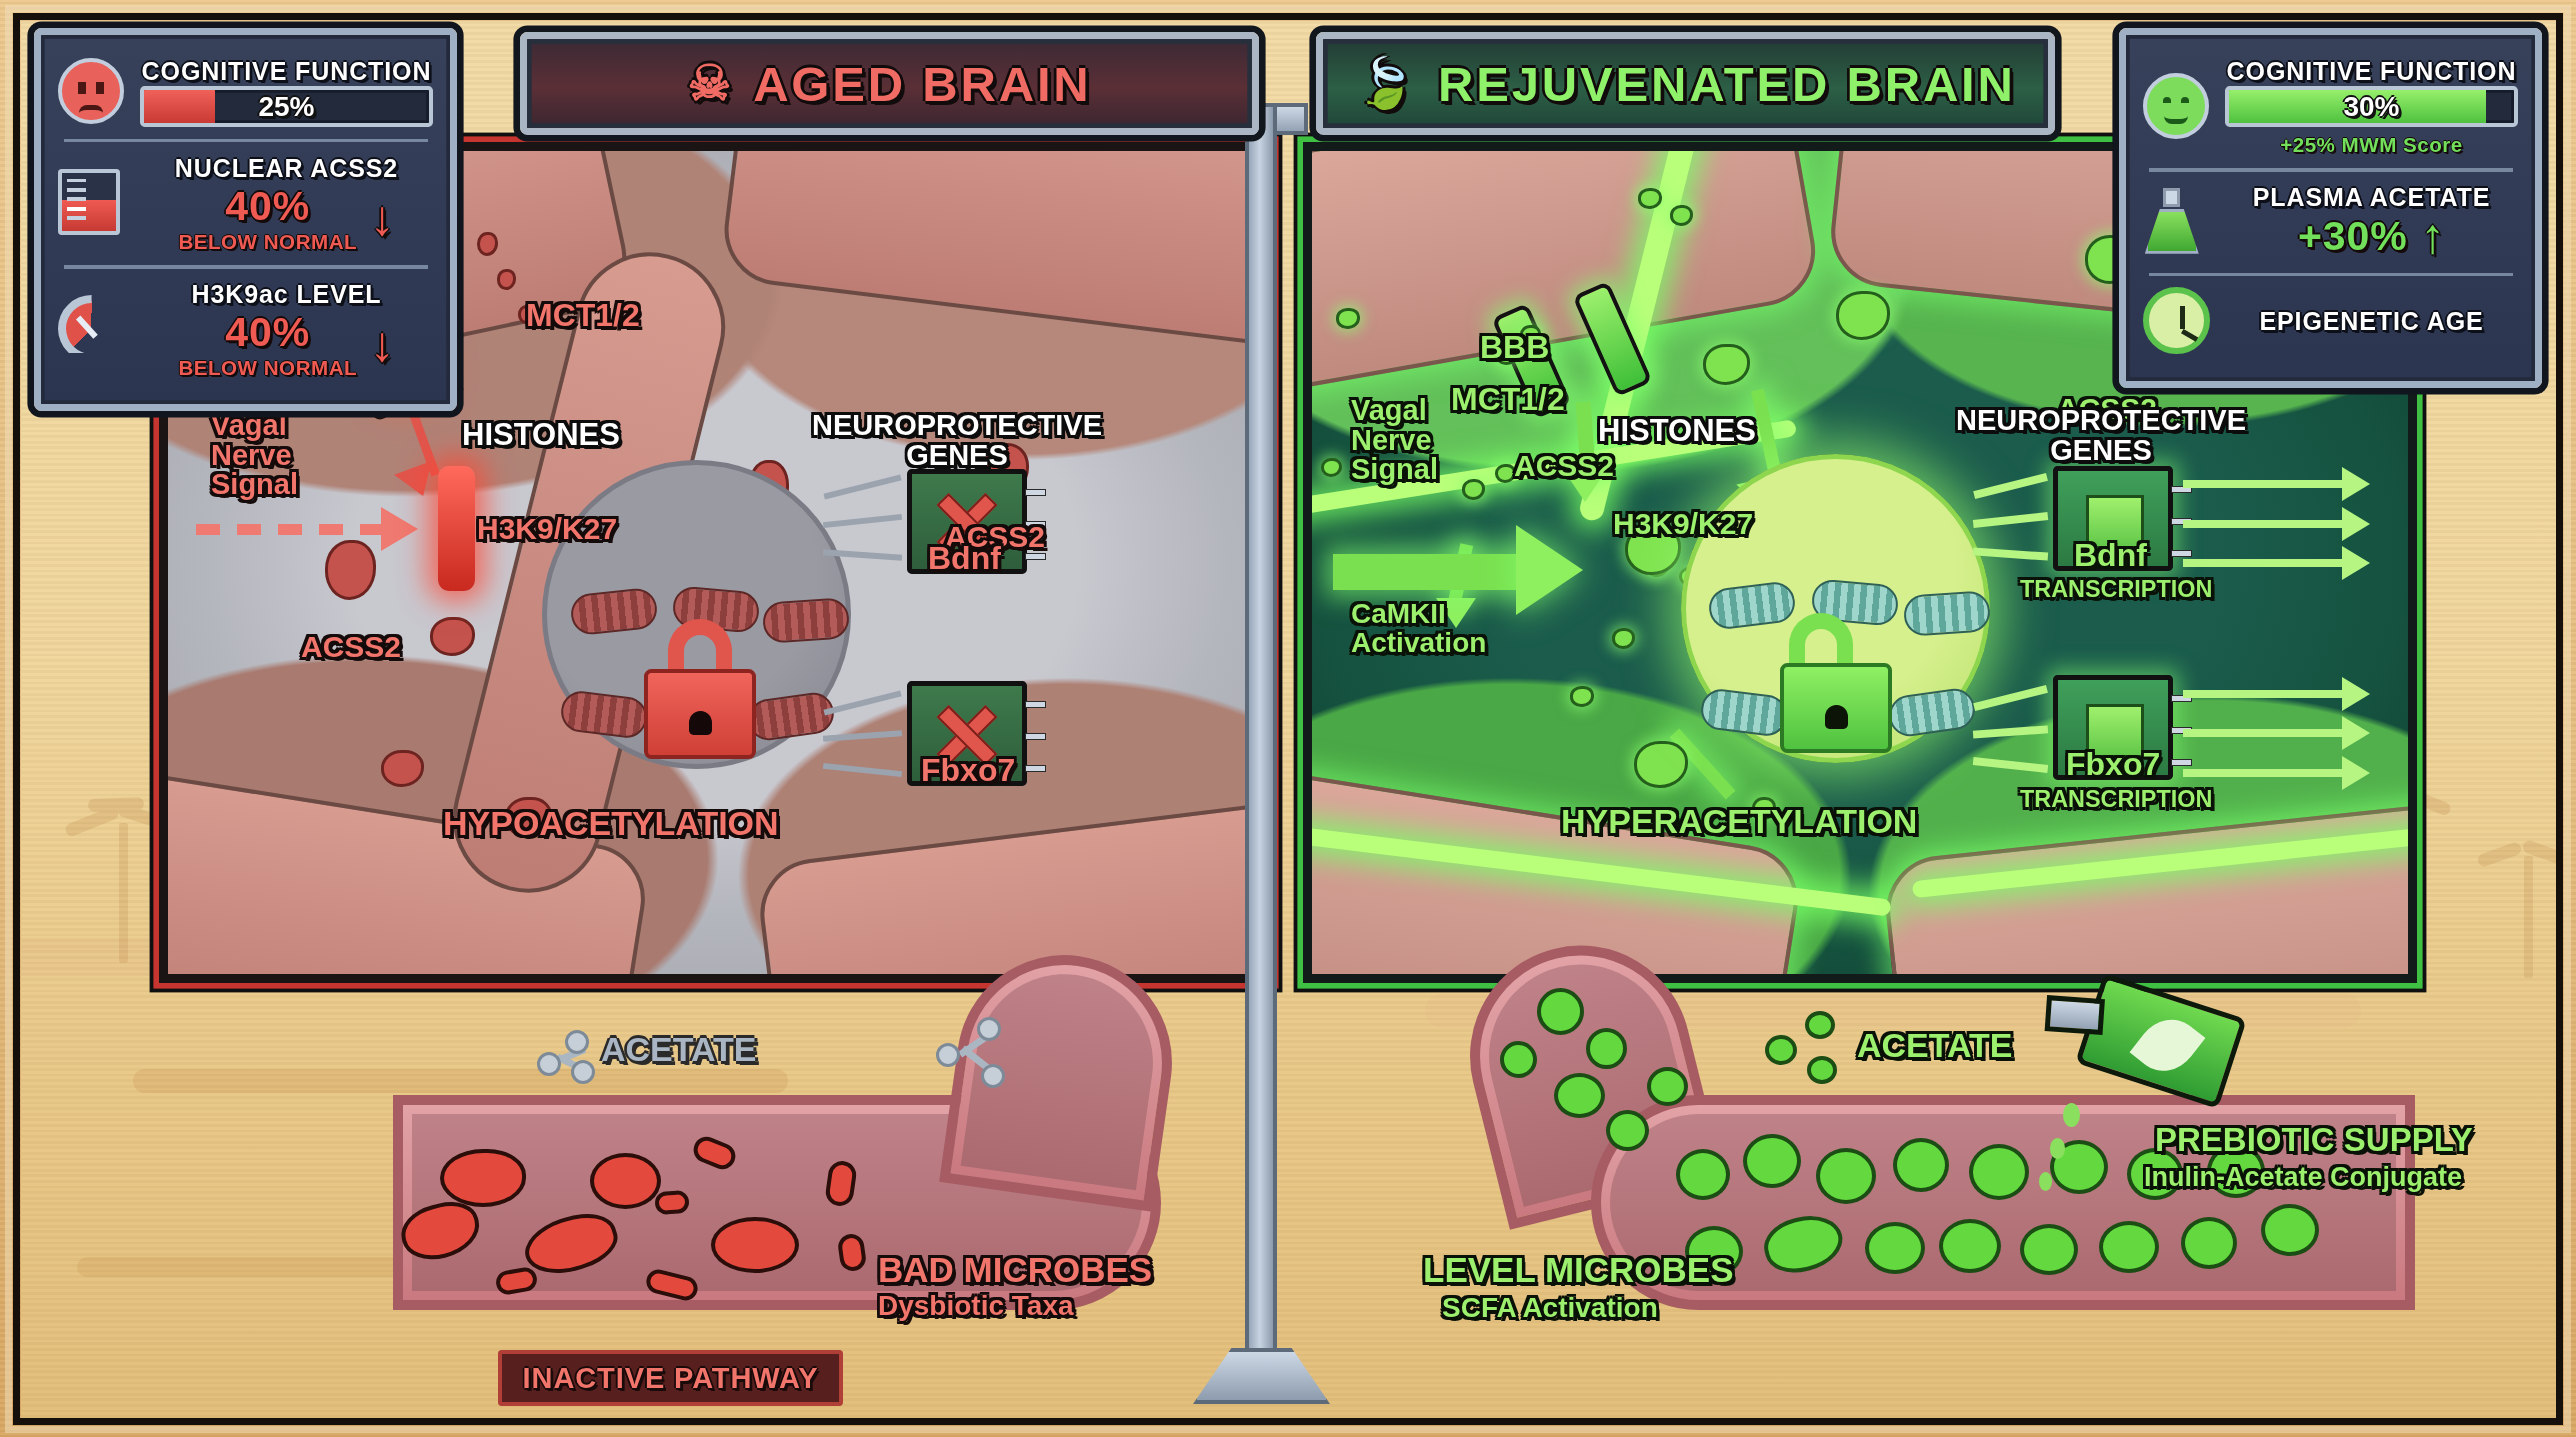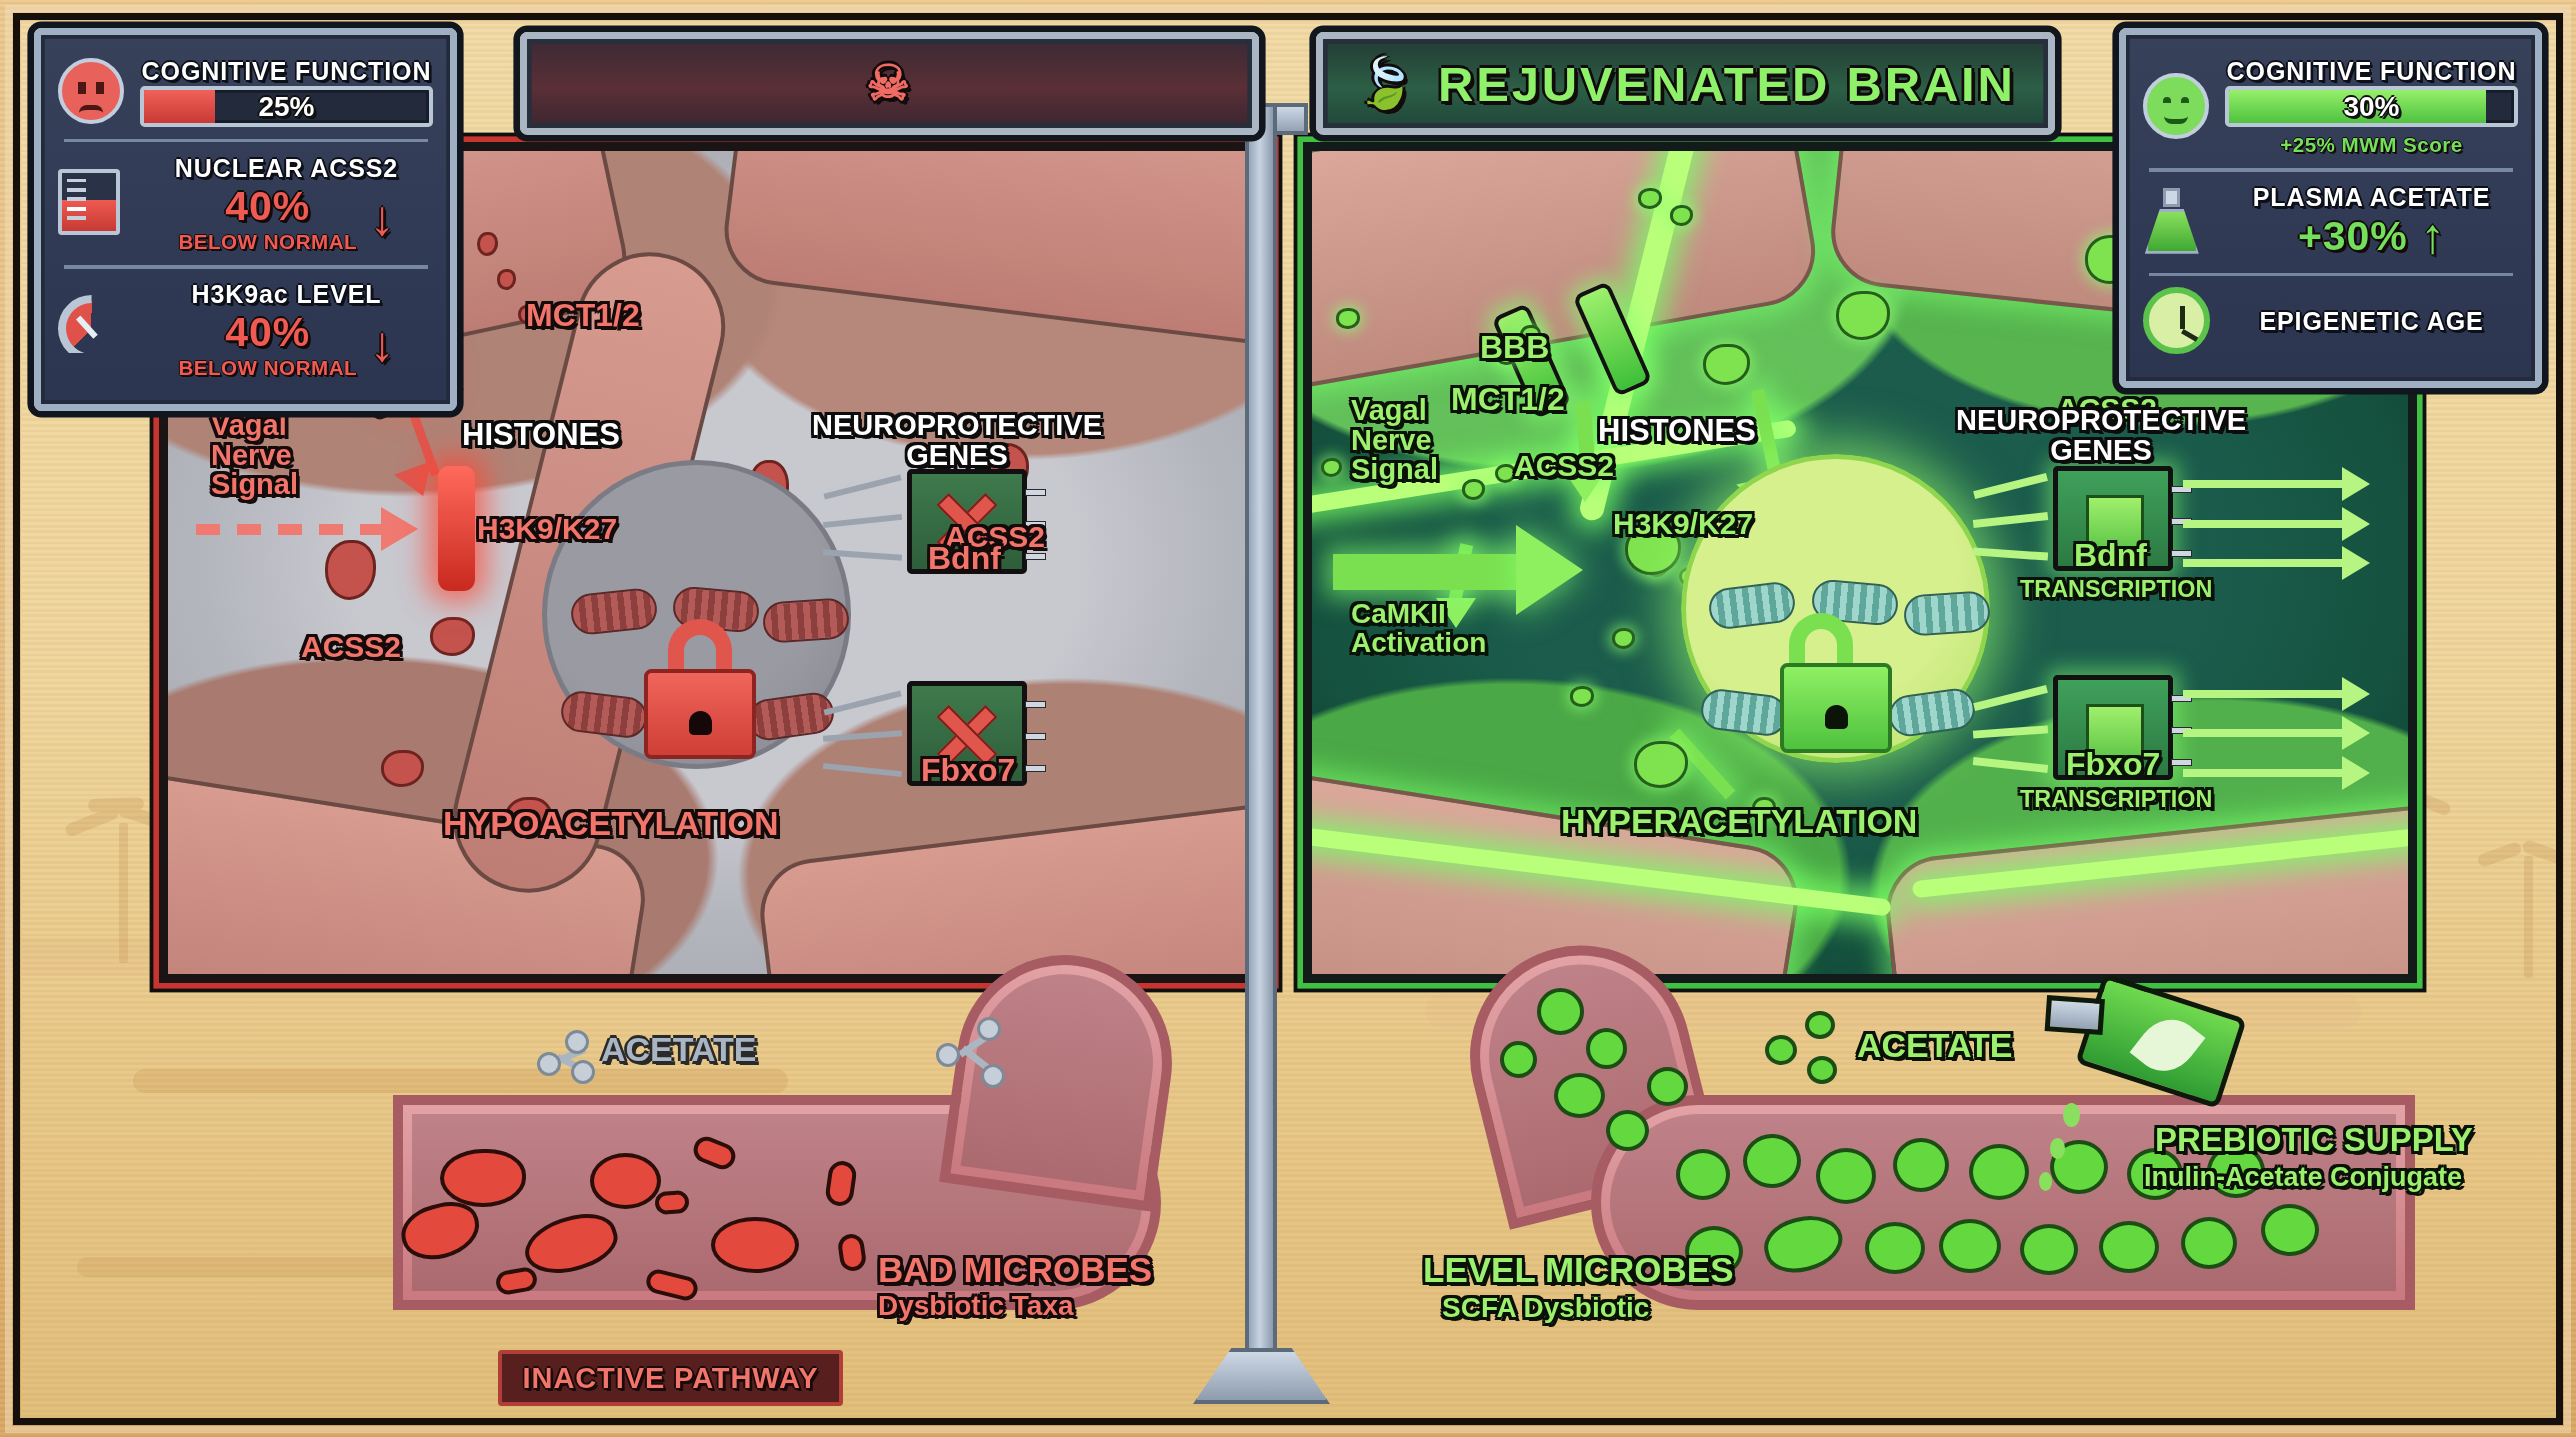--- a/index.html
+++ b/index.html
@@ -487,20 +487,21 @@
     <span class="lab g" style="left:708px;top:637px;font-size:23.4px;">TRANSCRIPTION</span>
     <span class="lab g" style="left:249px;top:653px;font-size:34px;">HYPERACETYLATION</span>
   </div>
 
   <div class="post-top"></div>
   <div class="post"></div>
   <div class="post-foot"></div>
 
   <div class="banner banner-aged">
     <span class="banner-text t-aged">☠</span>
+    <span class="banner-text t-aged">AGED BRAIN</span>
   </div>
   <div class="banner banner-rejuv">
     <span class="banner-text t-rejuv">🍃</span>
     <span class="banner-text t-rejuv">REJUVENATED BRAIN</span>
   </div>
 
   <div class="hud hud-left">
 
     <div class="hud-row">
       <div class="ico">
@@ -688,21 +689,21 @@
   <div class="germ good" style="left:2099px;top:1221px;width:60px;height:52px;border-radius:50%;"></div>
   <div class="germ good" style="left:2181px;top:1217px;width:56px;height:52px;border-radius:50%;"></div>
   <div class="germ good" style="left:2261px;top:1204px;width:58px;height:52px;border-radius:50%;"></div>
 
   <div class="germ good" style="left:1765px;top:1035px;width:32px;height:30px;border-radius:50%;"></div>
   <div class="germ good" style="left:1805px;top:1011px;width:30px;height:28px;border-radius:50%;"></div>
   <div class="germ good" style="left:1807px;top:1056px;width:30px;height:28px;border-radius:50%;"></div>
   <span class="lab g" style="left:1857px;top:1028px;font-size:34px;">ACETATE</span>
 
   <span class="lab g" style="left:1423px;top:1252px;font-size:35px;">LEVEL MICROBES</span>
-  <span class="lab g" style="left:1442px;top:1294px;font-size:28px;">SCFA Dysbiotic</span>
+  <span class="lab g" style="left:1442px;top:1294px;font-size:28px;">SCFA Activation</span>
 
   <div class="wcan" style="left:2086px;top:994px;">
     <div class="spout"></div>
     <div class="leaf"></div>
   </div>
   <div class="pourdrop" style="left:2063px;top:1103px;"></div>
   <div class="pourdrop" style="left:2050px;top:1138px;width:15px;height:20.6px;"></div>
   <div class="pourdrop" style="left:2039px;top:1172px;width:13px;height:19px;"></div>
   <span class="lab g" style="left:2155px;top:1123px;font-size:33px;">PREBIOTIC SUPPLY</span>
   <span class="lab g" style="left:2144px;top:1164px;font-size:27px;">Inulin-Acetate Conjugate</span>

